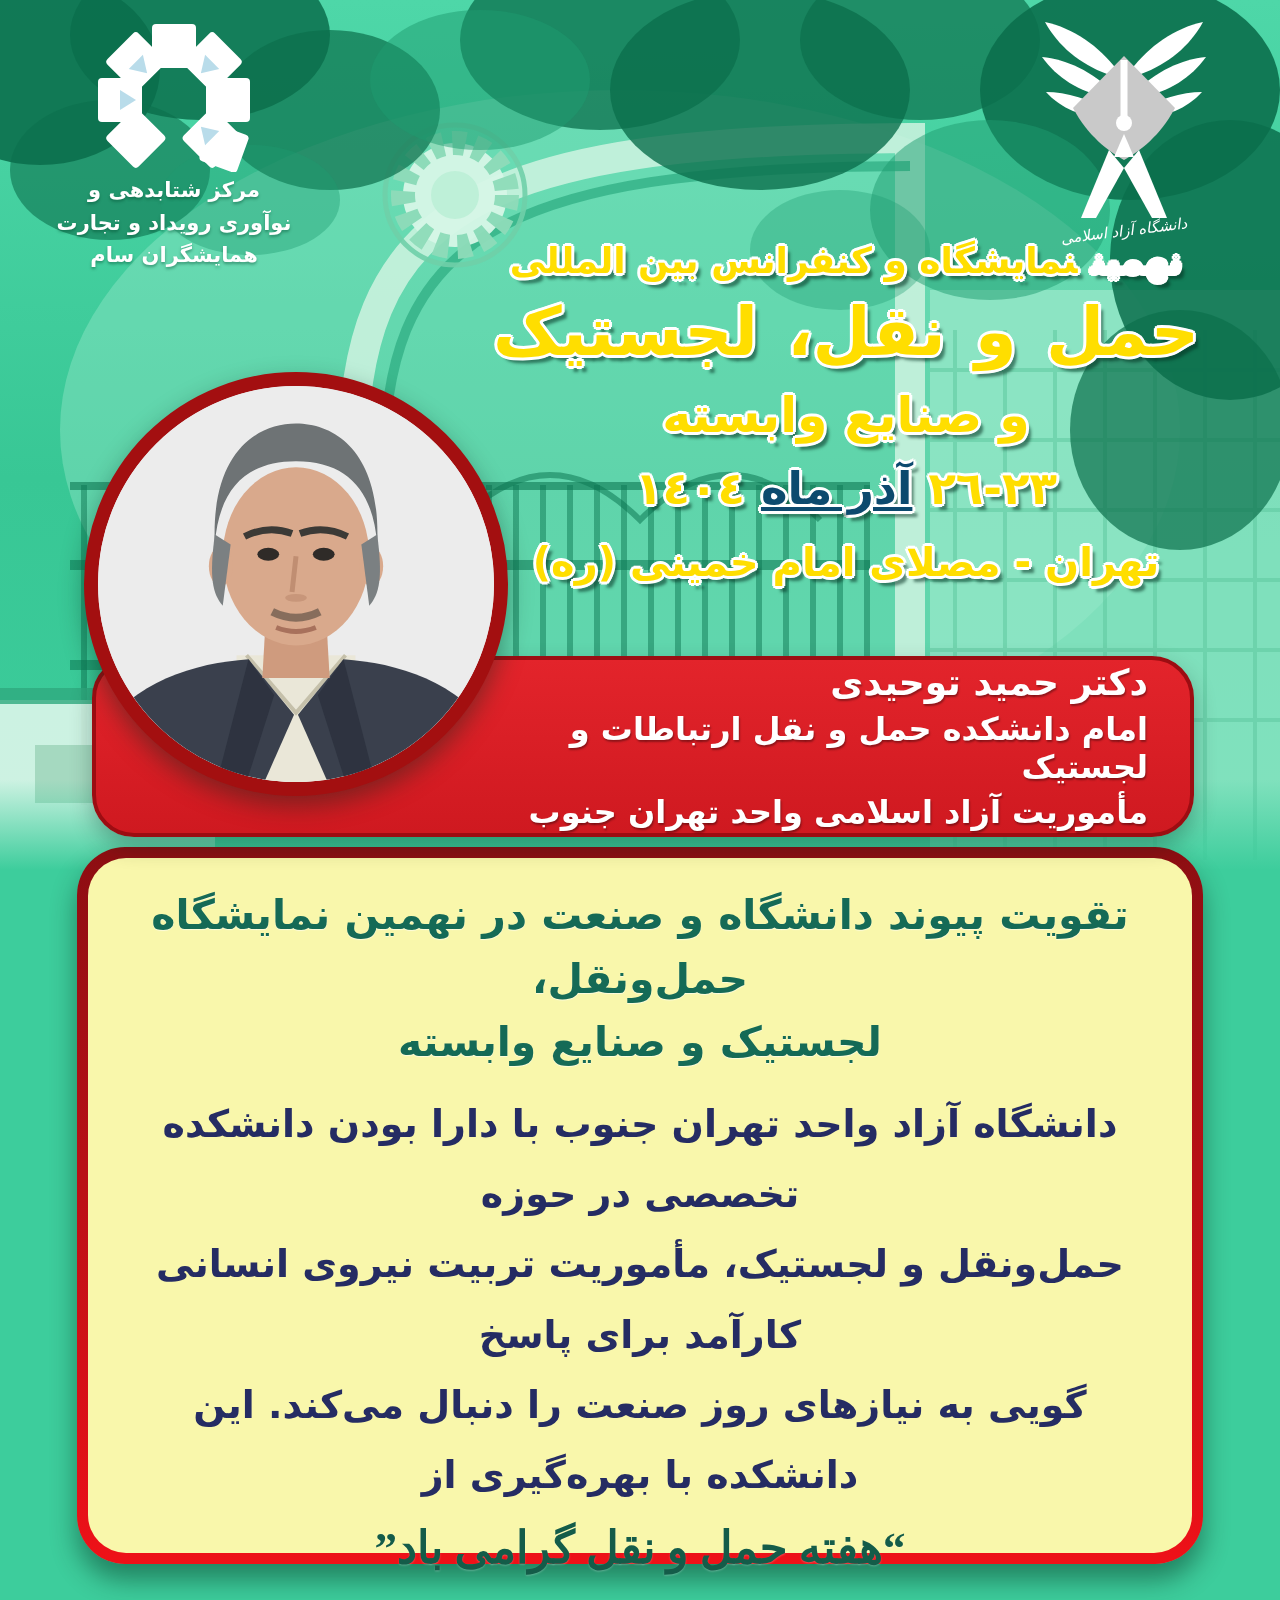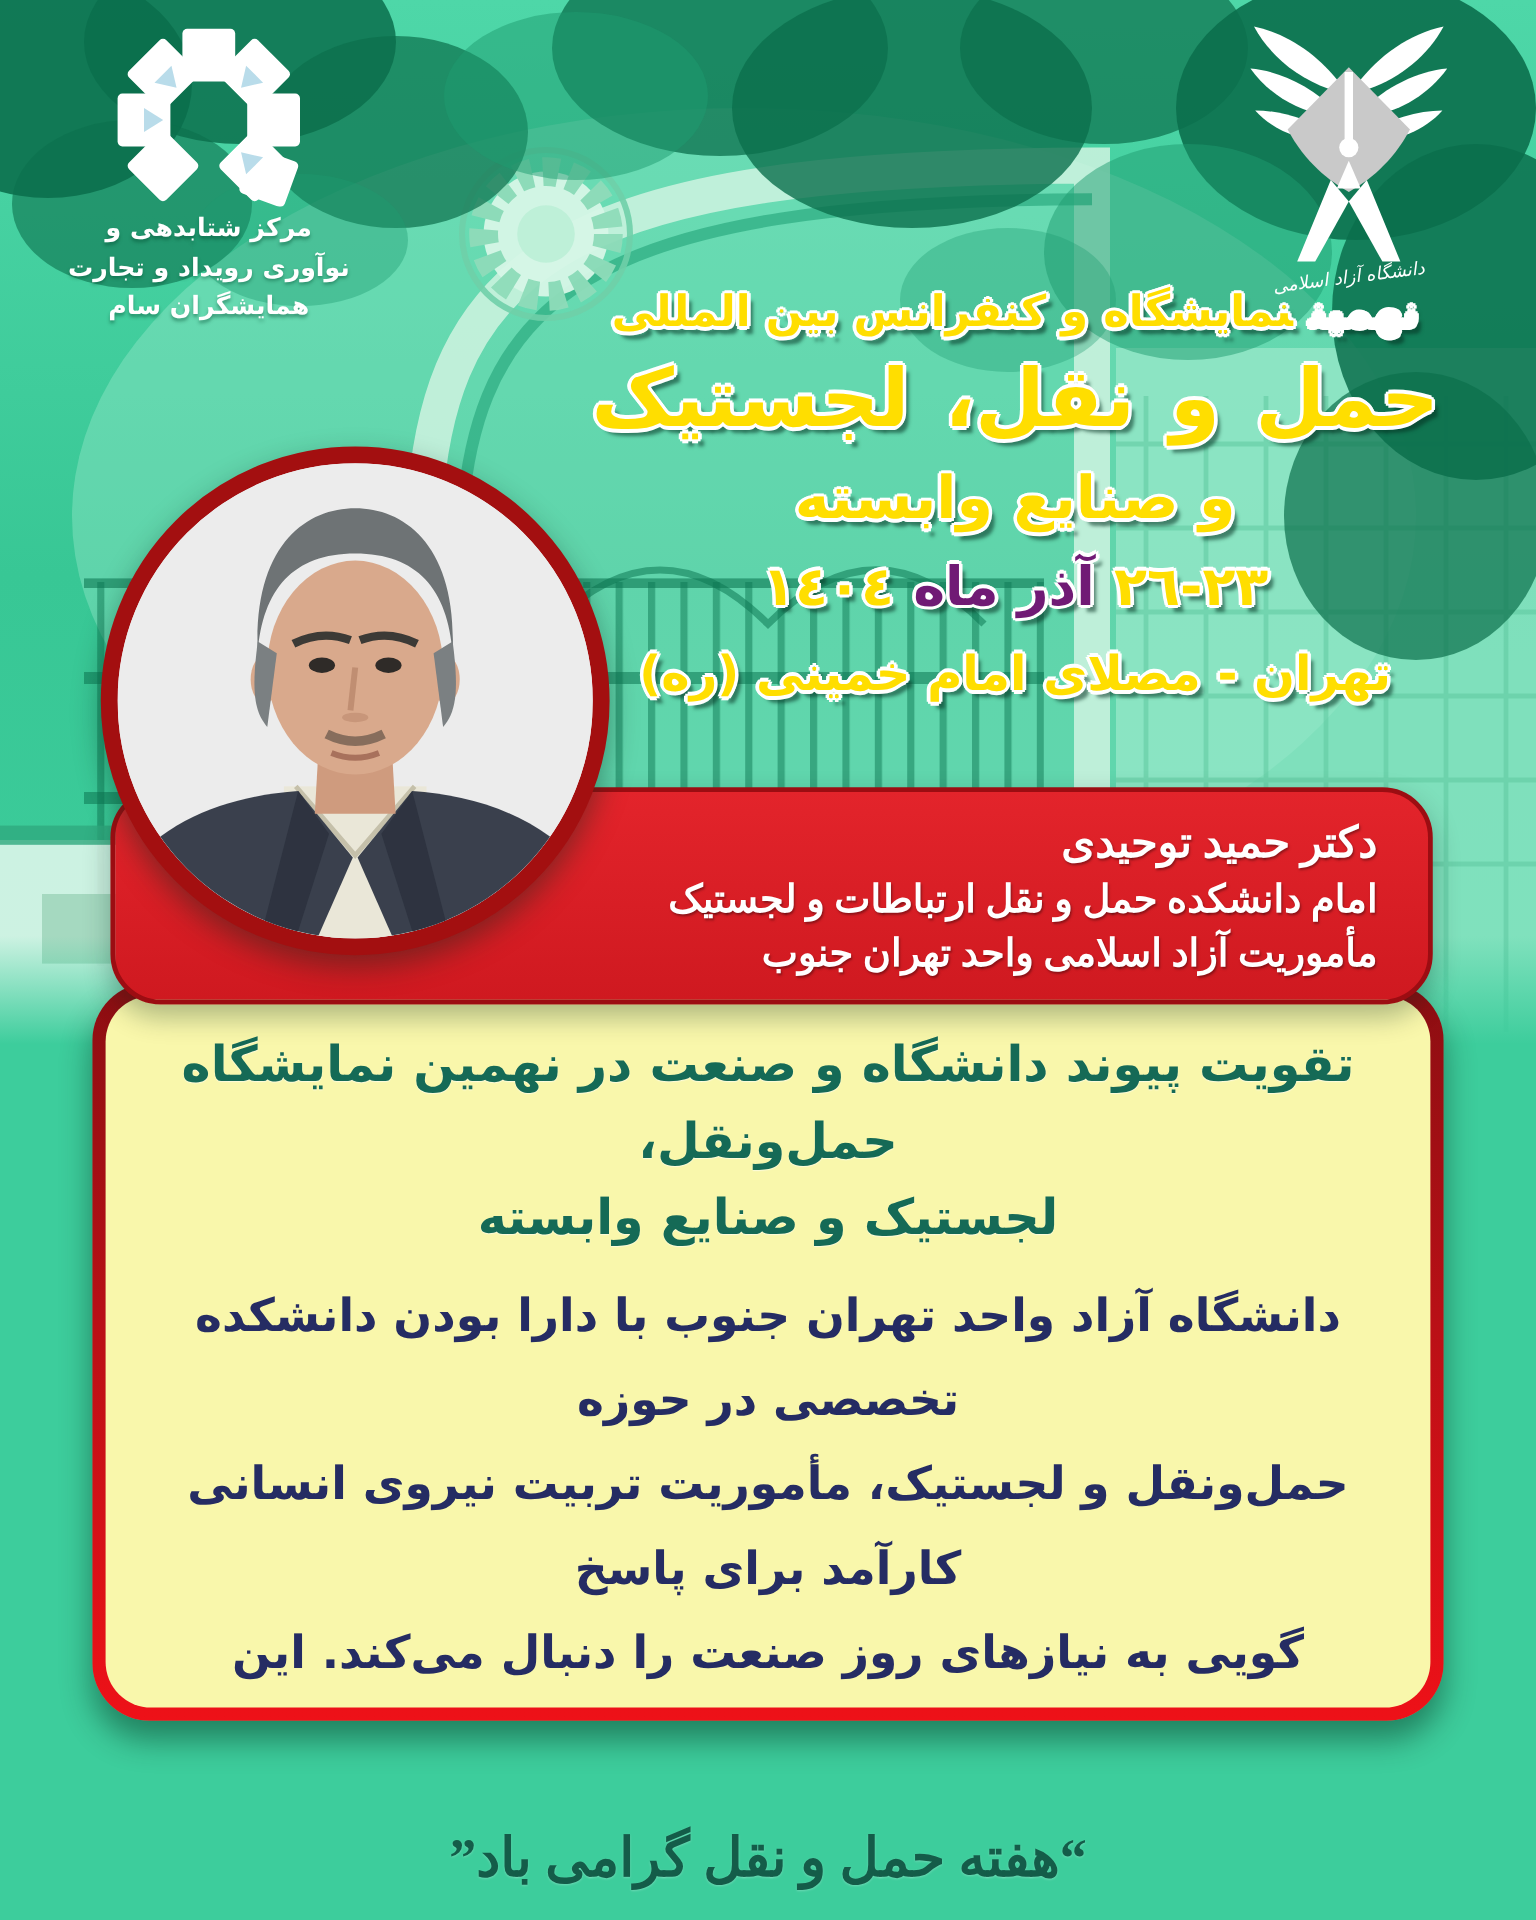--- a/index.html
+++ b/index.html
@@ -24,38 +24,38 @@
       -2px -2px 0 #fff, 2px -2px 0 #fff, -2px 2px 0 #fff, 2px 2px 0 #fff,
       -3px 0 0 #fff, 3px 0 0 #fff, 0 -3px 0 #fff, 0 3px 0 #fff,
       5px 6px 3px rgba(6,48,33,.55);}
   .t1{font-size:36px;font-weight:bold;color:#ffde00;}
   .t1 .hl{color:#ffffff;margin-left:14px;}
   .t2{font-size:67px;font-weight:bold;color:#ffde00;margin-top:12px;letter-spacing:1px;word-spacing:6px;}
   .t3{font-size:49px;font-weight:bold;color:#ffde00;margin-top:16px;}
   .date-row{margin-top:18px;display:flex;justify-content:center;align-items:baseline;gap:16px;
     font-size:45px;font-weight:bold;color:#ffde00;}
   .date-row .num{direction:ltr;unicode-bidi:isolate;}
-  .date-row .white{color:#701a75;}
+  .date-row .white{color:#0c4a6e;text-decoration:underline;}
   .loc{margin-top:24px;font-size:40px;font-weight:bold;color:#ffde00;}
   
   .portrait{position:absolute;top:372px;left:84px;width:396px;height:396px;
     border:14px solid #a30f10;border-radius:50%;overflow:hidden;background:#ececec;
     box-shadow:0 10px 24px rgba(0,40,25,.4);z-index:4;}
   .portrait svg{display:block;width:100%;height:100%;}
   
   .info-box{position:absolute;top:656px;left:92px;width:1102px;height:181px;
     background:linear-gradient(180deg,#e3242b 0%,#cf1920 100%);
     border:4px solid #9c0d12;border-radius:42px;box-sizing:border-box;
     box-shadow:0 10px 22px rgba(0,40,25,.3);z-index:3;color:#fff;}
   .info-text{position:absolute;top:0;bottom:0;right:42px;left:420px;
-    display:flex;flex-direction:column;justify-content:center;gap:7px;text-align:right;font-family:Liberation Serif, serif;}
+    display:flex;flex-direction:column;justify-content:center;gap:7px;text-align:right;}
   .info-text .name{font-size:36px;font-weight:bold;text-shadow:1px 2px 2px rgba(0,0,0,.35);}
   .info-text .role{font-size:32px;font-weight:bold;text-shadow:1px 2px 2px rgba(0,0,0,.35);}
   
-  .yellow-box{position:absolute;top:819px;left:77px;width:1126px;height:615px;
+  .yellow-box{position:absolute;top:847px;left:77px;width:1126px;height:717px;
     background:linear-gradient(180deg,#8c0e12 0%,#b81016 45%,#ee1118 100%);
     border-radius:48px;padding:11px;box-sizing:border-box;
     box-shadow:0 16px 26px rgba(0,40,25,.45);z-index:2;}
   .yellow-inner{width:100%;height:100%;background:#f9f7ab;border-radius:38px;
     box-sizing:border-box;padding:26px 36px 20px;text-align:center;overflow:hidden;}
   .head-line{display:block;font-size:41px;font-weight:bold;color:#156a56;line-height:1.55;
     text-shadow:0 1px 1px rgba(255,255,255,.6);}
   .body-wrap{margin-top:14px;}
   .body-line{display:block;font-size:38px;font-weight:bold;color:#252c63;line-height:1.85;}
   

